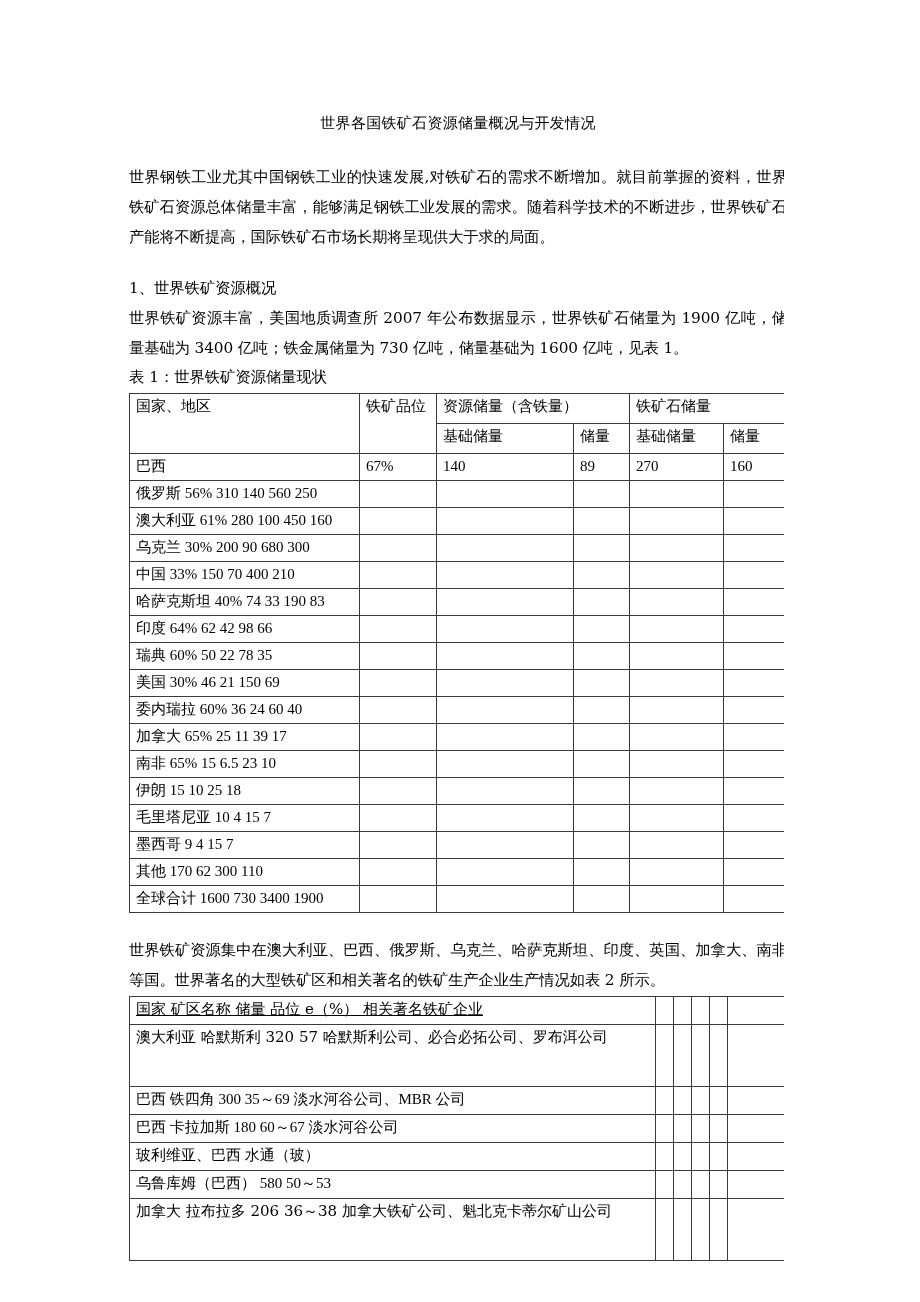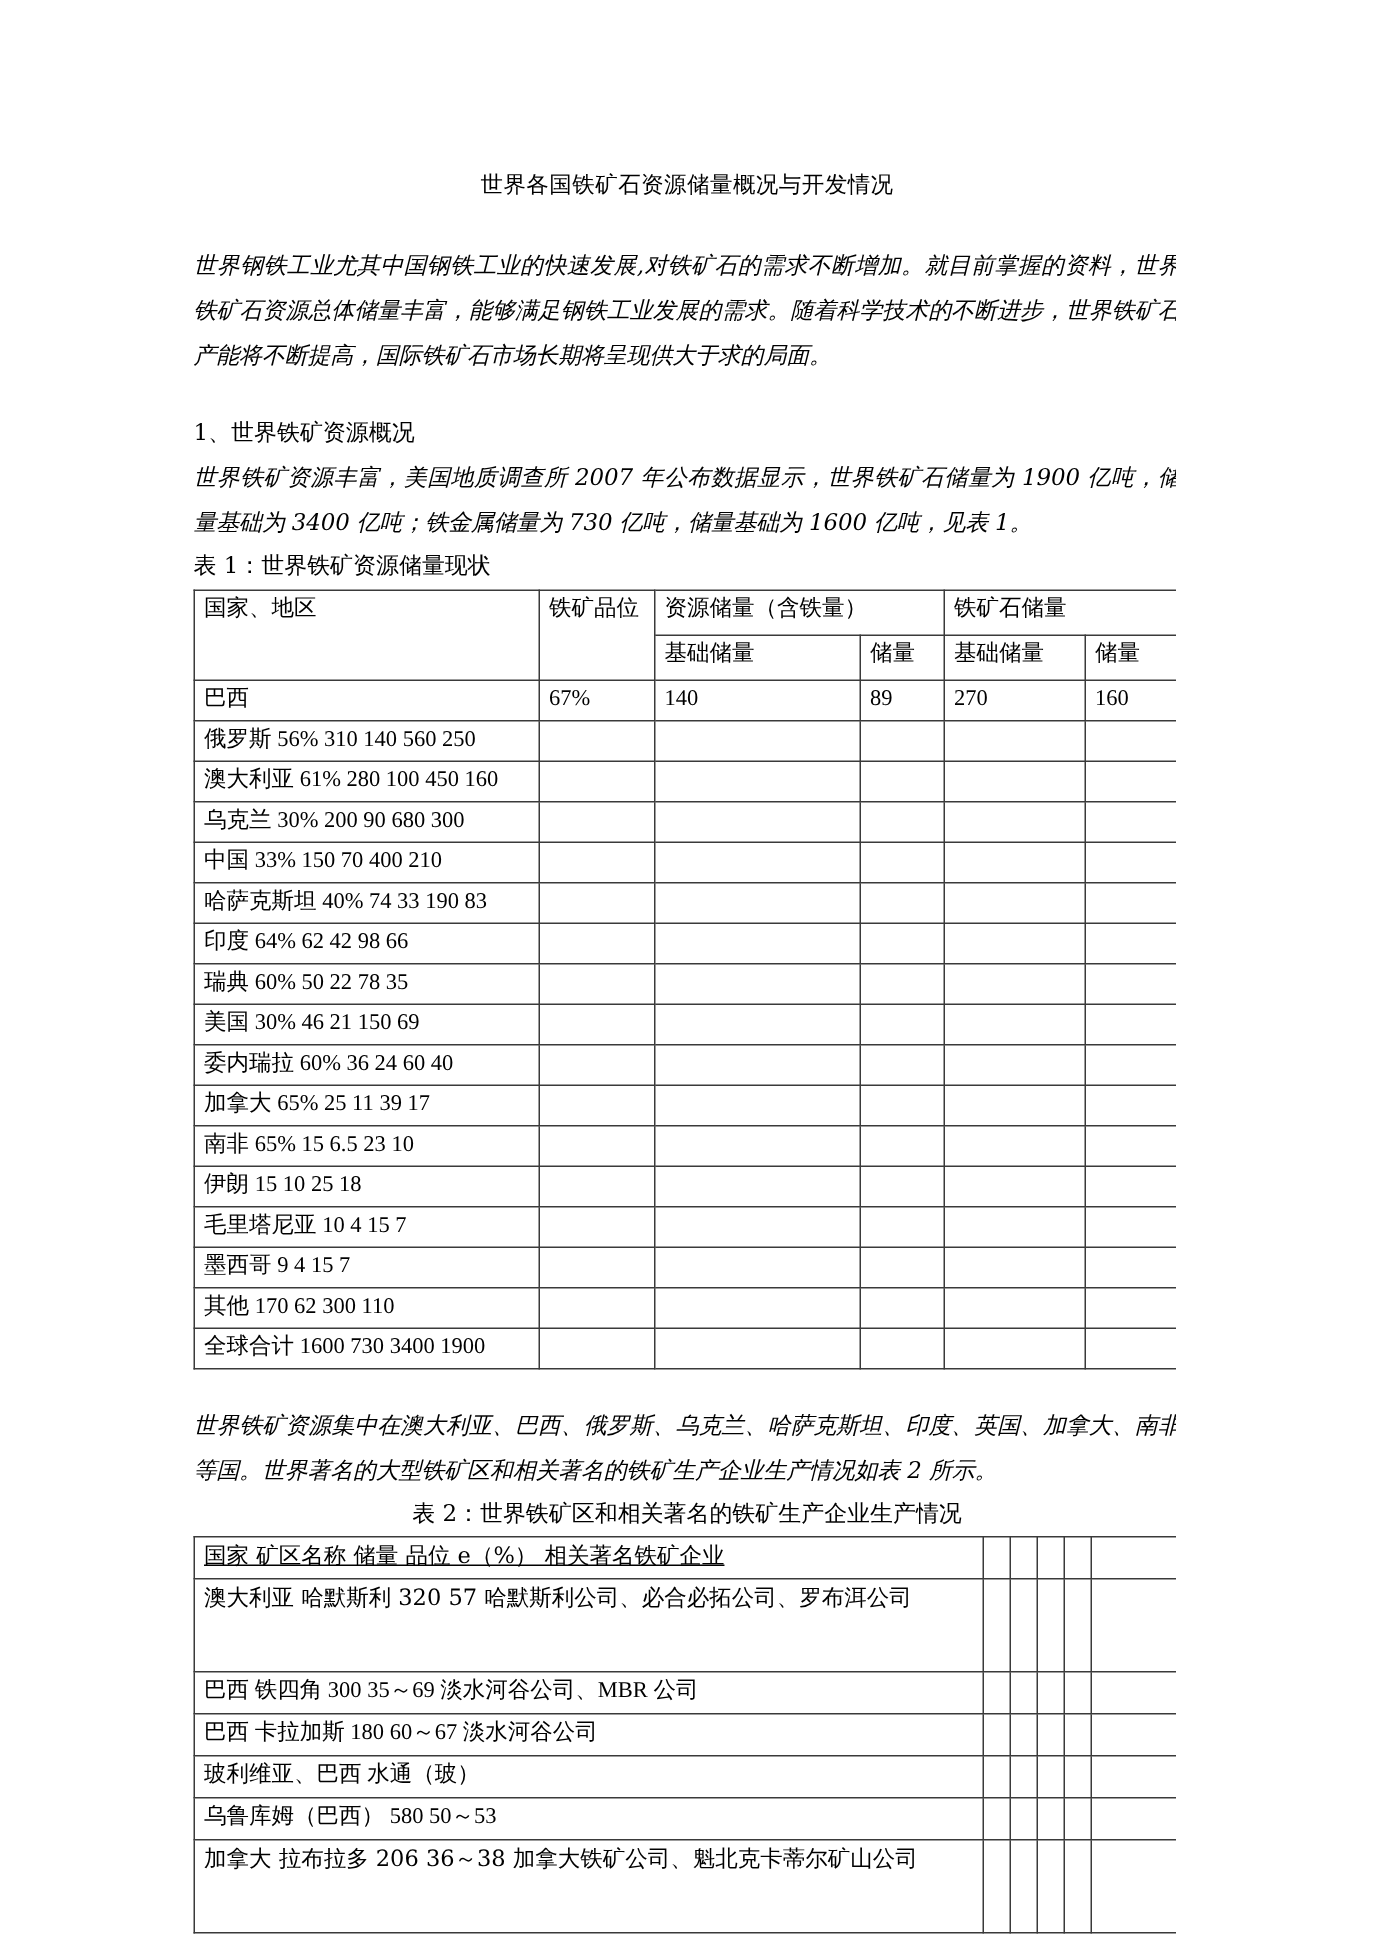--- a/index.html
+++ b/index.html
@@ -37,21 +37,20 @@
     letter-spacing: 0.3px;
   }
 
   p.para {
     font-size: 15.3px;
     line-height: 30px;
     margin: 0;
     text-align: justify;
     text-justify: inter-ideograph;
     letter-spacing: -0.1px;
-    font-style: italic;
   }
   .gap-lg { height: 28px; }
   .gap-sm { height: 22px; }
 
   .section-head {
     font-size: 15.3px;
     line-height: 29px;
     margin: 0;
   }
   .caption {
@@ -272,21 +271,20 @@
           <td class="r blank"></td>
           <td class="r blank"></td>
         </tr>
       </tbody>
     </table>
 
     <div class="gap-sm"></div>
 
     <p class="para">世界铁矿资源集中在澳大利亚、巴西、俄罗斯、乌克兰、哈萨克斯坦、印度、英国、加拿大、南非等国。世界著名的大型铁矿区和相关著名的铁矿生产企业生产情况如表 2 所示。</p>
 
-    <p class="caption center">表 2：世界铁矿区和相关著名的铁矿生产企业生产情况</p>
 
     <table class="t2">
       <colgroup>
         <col style="width:526px">
         <col style="width:18px">
         <col style="width:18px">
         <col style="width:18px">
         <col style="width:18px">
         <col style="width:58px">
       </colgroup>

